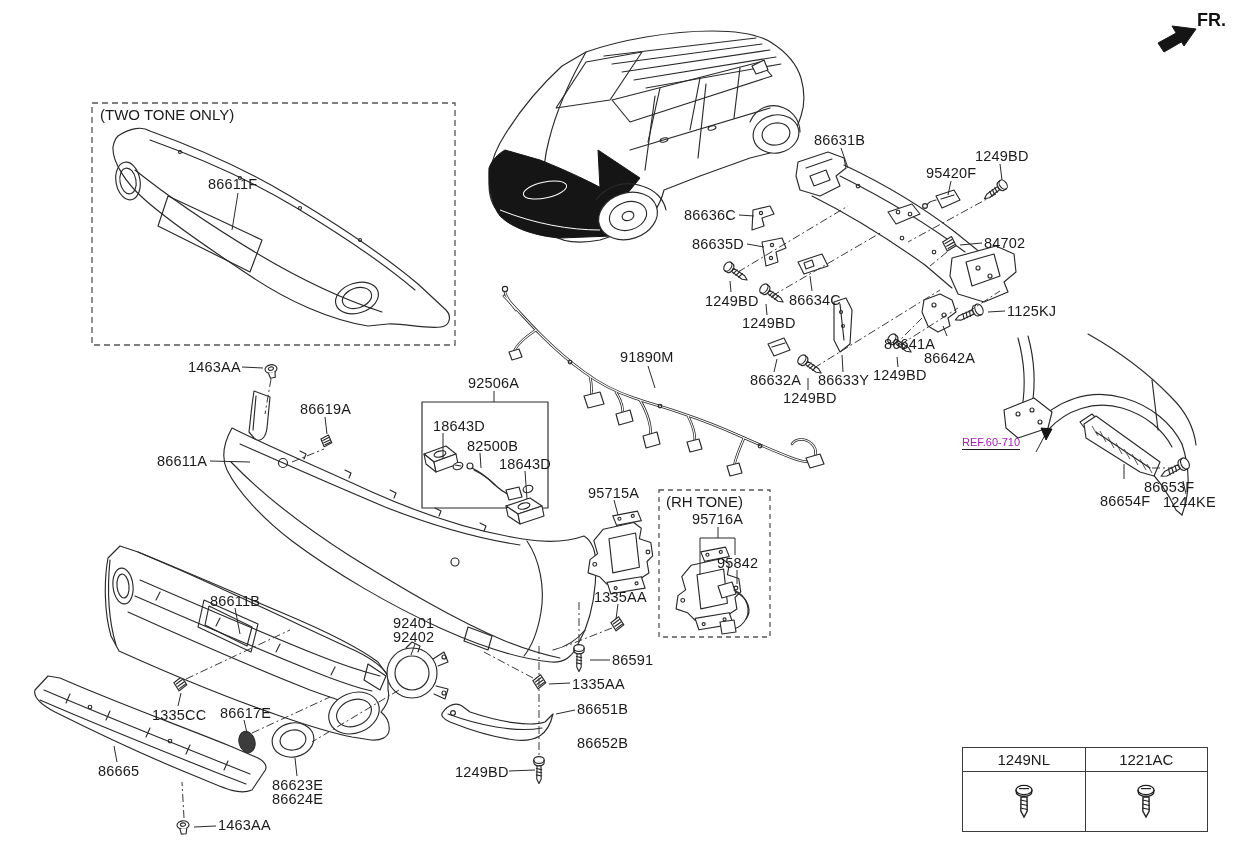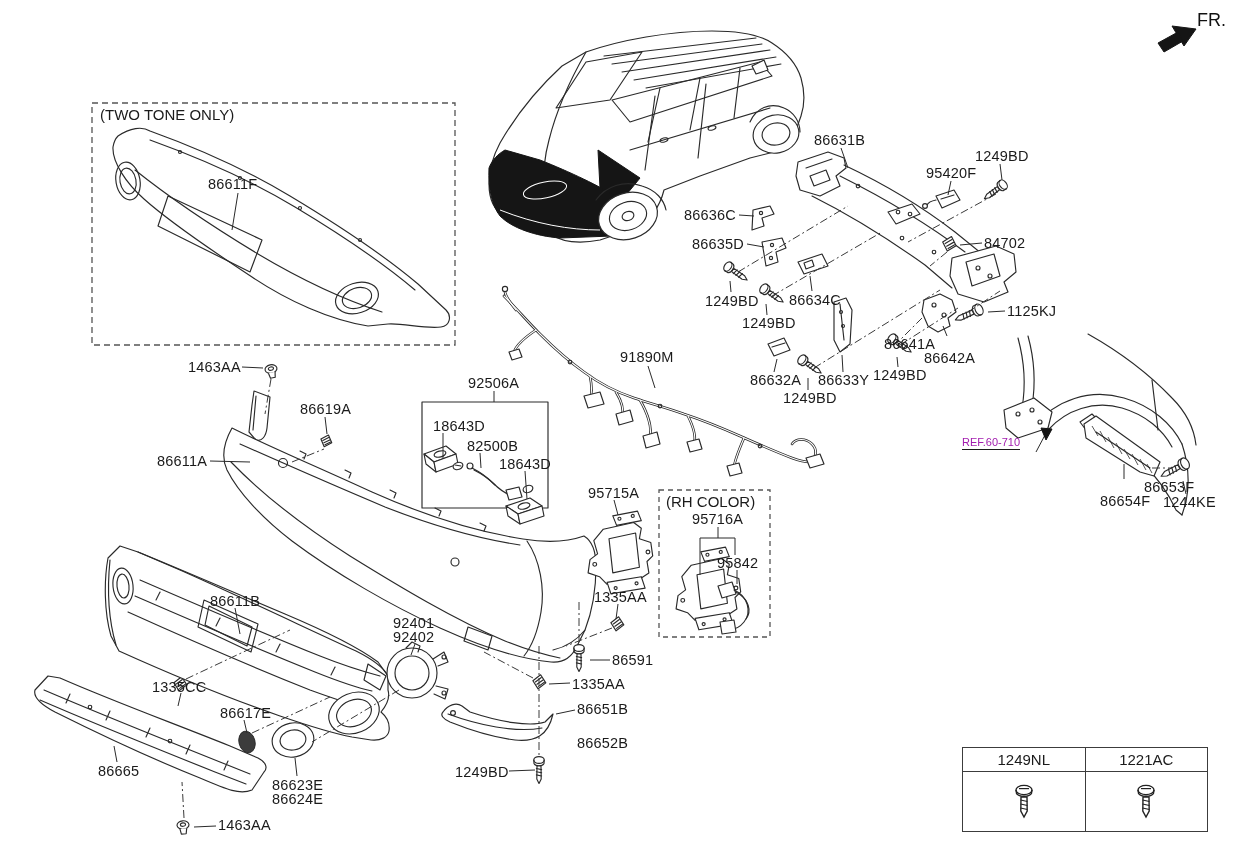--- a/index.html
+++ b/index.html
@@ -17,21 +17,21 @@
   .dd{stroke:#3a3a3a;stroke-width:1;fill:none;stroke-dasharray:8 3 2 3;}
   .boxdash{fill:none;stroke:#555;stroke-width:1.3;stroke-dasharray:6 4;}
   .tube{stroke:#262626;fill:none;stroke-width:2.6;stroke-linecap:round;}
   .tube2{stroke:#ffffff;fill:none;stroke-width:1.1;stroke-linecap:round;}
   .hatch{stroke:#2a2a2a;stroke-width:0.8;}
   .part-label{
     position:absolute;font-size:14.5px;line-height:1.02;color:#1b1b1b;
     white-space:nowrap;letter-spacing:.2px;
   }
   .box-label{position:absolute;font-size:15px;color:#1b1b1b;white-space:nowrap;}
-  .fr-label{position:absolute;font-size:18px;font-weight:normal;color:#111;}
+  .fr-label{position:absolute;font-size:18px;font-weight:bold;color:#111;}
   .ref-link{
     position:absolute;font-size:11px;color:#a21caf;white-space:nowrap;
     border-bottom:1.4px solid #1b1b1b;padding-bottom:1px;cursor:pointer;
   }
   .fastener-table{
     position:absolute;left:962px;top:747px;width:246px;height:85px;
     border:1.6px solid #3c3c3c;display:flex;background:#fff;box-sizing:border-box;
   }
   .ft-col{flex:1;display:flex;flex-direction:column;box-sizing:border-box;}
   .ft-col + .ft-col{border-left:1.4px solid #3c3c3c;}
@@ -466,32 +466,32 @@
       <div class="part-label" style="left: 1100px; top: 480px; margin-left: 44px;">86653F</div>
       <div class="part-label" style="left: 1100px; top: 494px;">86654F</div>
       <div class="part-label" style="left: 1163px; top: 495px;">1244KE</div>
       <div class="part-label" style="left: 210px; top: 594px;">86611B</div>
       <div class="part-label" style="left: 393px; top: 616px;">92401</div>
       <div class="part-label" style="left: 393px; top: 630px;">92402</div>
       <div class="part-label" style="left: 612px; top: 653px;">86591</div>
       <div class="part-label" style="left: 572px; top: 677px;">1335AA</div>
       <div class="part-label" style="left: 577px; top: 702px;">86651B</div>
       <div class="part-label" style="left: 577px; top: 736px;">86652B</div>
-      <div class="part-label" style="left: 152px; top: 680px;">1335CC</div>
+      <div class="part-label" style="left: 152px; top: 708px;">1335CC</div>
       <div class="part-label" style="left: 220px; top: 706px;">86617E</div>
       <div class="part-label" style="left: 98px; top: 764px;">86665</div>
       <div class="part-label" style="left: 272px; top: 778px;">86623E</div>
       <div class="part-label" style="left: 272px; top: 792px;">86624E</div>
       <div class="part-label" style="left: 455px; top: 765px;">1249BD</div>
       <div class="part-label" style="left: 218px; top: 818px;">1463AA</div>
     </div>
 
 <div class="box-label" style="left:100px;top:106px;">(TWO TONE ONLY)</div>
 
-<div class="box-label" style="left:666px;top:493px;">(RH COLOR)</div>
+<div class="box-label" style="left:666px;top:493px;">(RH TONE)</div>
 
 <div class="fr-label" style="left:1197px;top:10px;">FR.</div>
 
 <div class="ref-link" style="left:962px;top:436px;">REF.60-710</div>
 
 <div class="fastener-table" id="fastener-table">
       <div class="ft-col">
         <div class="ft-head">1249NL</div>
         <div class="ft-body">
           <svg width="20" height="36" viewBox="0 0 20 36">

